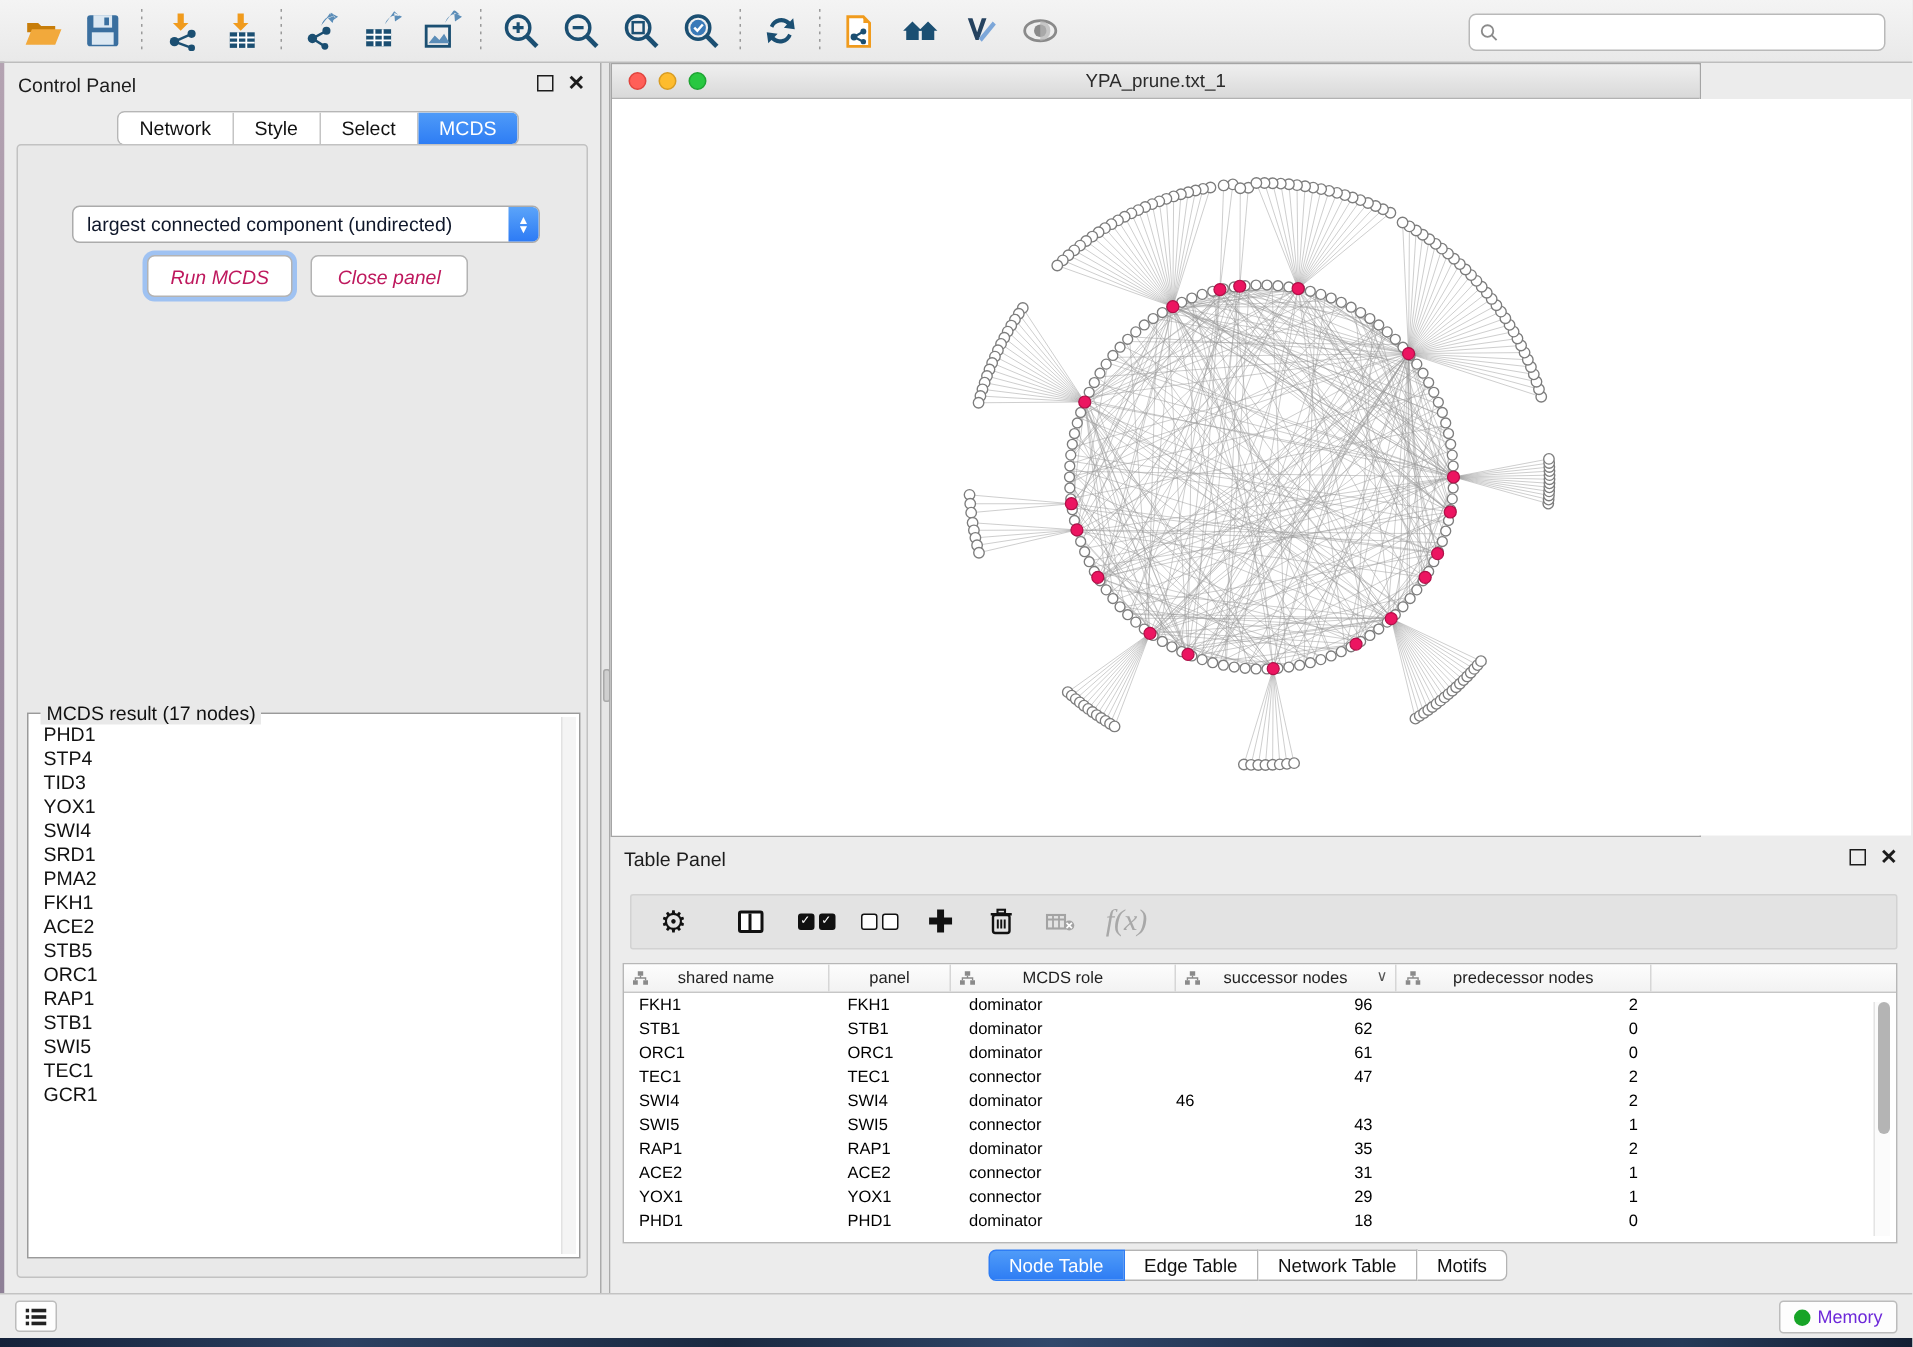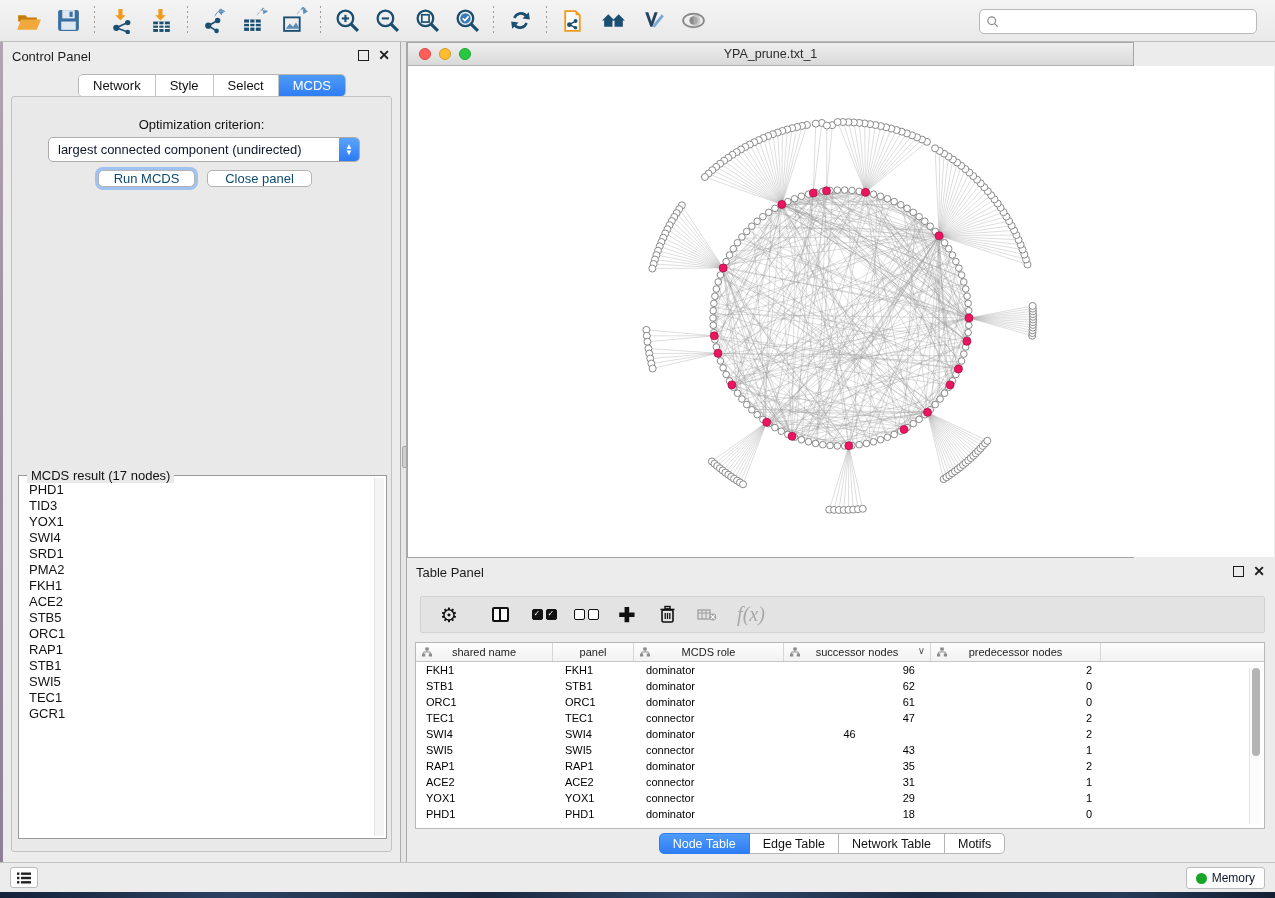--- a/index.html
+++ b/index.html
@@ -38,22 +38,22 @@
 
   #cp-content { position:absolute; left:8px; top:54px; width:381px; height:756px;
     background:#e9e9e9; border:1px solid #c2c2c2; border-radius:3px; }
   #opt-label { position:absolute; left:0; right:0; top:20px; text-align:center; font-size:13px; color:#111; }
   #criterion-select { position:absolute; left:36px; top:40px; width:312px; height:25px; background:#fff;
     border:1px solid #ababab; border-radius:5px; display:flex; align-items:center; }
   #criterion-value { flex:1; font-size:13px; color:#0f172a; padding-left:9px; white-space:nowrap; }
   #criterion-stepper { width:20px; height:23px; border-radius:0 4px 4px 0; background:linear-gradient(#5ba4f9,#2d7bf5);
     display:flex; flex-direction:column; align-items:center; justify-content:center; color:#fff; }
   #criterion-stepper span { font-size:8px; line-height:6px; }
-  .cp-btn { position:absolute; top:73px; height:17px; background:#fff; border:1px solid #b3b3b3; border-radius:5px;
-    font-size:13px; color:#0c4a6e; display:flex; align-items:center; justify-content:center; }
+  .cp-btn { position:absolute; top:73px; height:28px; background:#fff; border:1px solid #b3b3b3; border-radius:5px;
+    font-size:13px; color:#be185d; display:flex; align-items:center; justify-content:center;font-style:italic; }
   #run-btn { left:86px; width:97px; box-shadow:0 0 0 3px rgba(98,162,249,.55); }
   #closepanel-btn { left:195px; width:105px; }
 
   #result-box { position:absolute; left:6px; top:378px; width:369px; height:364px; background:#fff; border:1px solid #9a9a9a; }
   #result-title { position:absolute; left:8px; top:-8px; background:#e9e9e9; padding:0 4px; font-size:13px; color:#111;text-align:center; }
   #result-list { position:absolute; left:0; top:6px; bottom:2px; width:352px; overflow:hidden; padding-left:10px; }
   .result-item { font-size:13px; color:#111; line-height:16px; }
   #result-scroll { position:absolute; right:2px; top:2px; bottom:2px; width:10px; background:#f4f4f4; border-left:1px solid #e2e2e2; }
 
   
@@ -101,21 +101,21 @@
     background:#fff; border:1px solid #b4b4b4; border-left:none; }
   .tp-tab:first-child { border-left:1px solid #b4b4b4; border-radius:5px 0 0 5px; }
   .tp-tab:last-child { border-radius:0 5px 5px 0; }
   .tp-tab.active { background:linear-gradient(#4f9bf8,#2e7df4); color:#fff; border-color:#2e7df4; }
 
   
   #status-bar { position:absolute; left:0; top:862px; width:1275px; height:30px; background:#ececec; border-top:1px solid #c3c3c3; }
   #list-btn { position:absolute; left:10px; top:4px; width:28px; height:21px; background:#fdfdfd; border:1px solid #bcbcbc;
     border-radius:3px; display:flex; align-items:center; justify-content:center; }
   #memory-btn { position:absolute; right:10px; top:4px; height:22px; padding:0 9px; background:#fdfdfd; border:1px solid #bcbcbc;
-    border-radius:3px; display:flex; align-items:center; gap:5px; font-size:12px; color:#0f172a; }
+    border-radius:3px; display:flex; align-items:center; gap:5px; font-size:12px; color:#6d28d9; }
   #memory-dot { width:11px; height:11px; border-radius:50%; background:#17a427; }
 
   #wall-bottom { position:absolute; left:0; top:892px; width:1275px; height:6px;
     background:linear-gradient(90deg,#15223a,#2c4162 18%,#1a2940 38%,#31486b 55%,#1c2c47 72%,#253a58 88%,#141f33); }
 </style>
 </head>
 <body>
 
 <div id="app">
 
@@ -286,34 +286,34 @@
       <span class="float-glyph"></span>
       <span class="close-glyph">✕</span>
     </div>
     <div id="cp-tabs">
         <div class="cp-tab">Network</div>
         <div class="cp-tab">Style</div>
         <div class="cp-tab">Select</div>
         <div class="cp-tab active">MCDS</div>
       </div>
     <div id="cp-content">
-      <div id="opt-label">Optimization criterion:</div>
       <div id="criterion-select">
         <span id="criterion-value">largest connected component (undirected)</span>
         <span id="criterion-stepper">
             <span>▲</span>
             <span>▼</span>
           </span>
       </div>
       <div class="cp-btn" id="run-btn">Run MCDS</div>
       <div class="cp-btn" id="closepanel-btn">Close panel</div>
       <div id="result-box">
         <div id="result-title">MCDS result (17 nodes)</div>
         <div id="result-list">
             <div class="result-item">PHD1</div>
+            <div class="result-item">STP4</div>
             <div class="result-item">TID3</div>
             <div class="result-item">YOX1</div>
             <div class="result-item">SWI4</div>
             <div class="result-item">SRD1</div>
             <div class="result-item">PMA2</div>
             <div class="result-item">FKH1</div>
             <div class="result-item">ACE2</div>
             <div class="result-item">STB5</div>
             <div class="result-item">ORC1</div>
             <div class="result-item">RAP1</div>
@@ -1252,21 +1252,21 @@
             <div class="td" style="width: 137px; padding-left: 10px;">TEC1</div>
             <div class="td" style="width: 81px; padding-left: 12px;">TEC1</div>
             <div class="td" style="width: 150px; padding-left: 12px;">connector</div>
             <div class="td" style="width: 147px; text-align: right; padding-right: 16px;">47</div>
             <div class="td" style="width: 170px; text-align: right; padding-right: 9px;">2</div>
           </div>
           <div class="tr">
             <div class="td" style="width: 137px; padding-left: 10px;">SWI4</div>
             <div class="td" style="width: 81px; padding-left: 12px;">SWI4</div>
             <div class="td" style="width: 150px; padding-left: 12px;">dominator</div>
-            <div class="td" style="width: 147px; text-align: center; padding-right: 16px;">46</div>
+            <div class="td" style="width: 147px; text-align: left; padding-right: 16px;">46</div>
             <div class="td" style="width: 170px; text-align: right; padding-right: 9px;">2</div>
           </div>
           <div class="tr">
             <div class="td" style="width: 137px; padding-left: 10px;">SWI5</div>
             <div class="td" style="width: 81px; padding-left: 12px;">SWI5</div>
             <div class="td" style="width: 150px; padding-left: 12px;">connector</div>
             <div class="td" style="width: 147px; text-align: right; padding-right: 16px;">43</div>
             <div class="td" style="width: 170px; text-align: right; padding-right: 9px;">1</div>
           </div>
           <div class="tr">

